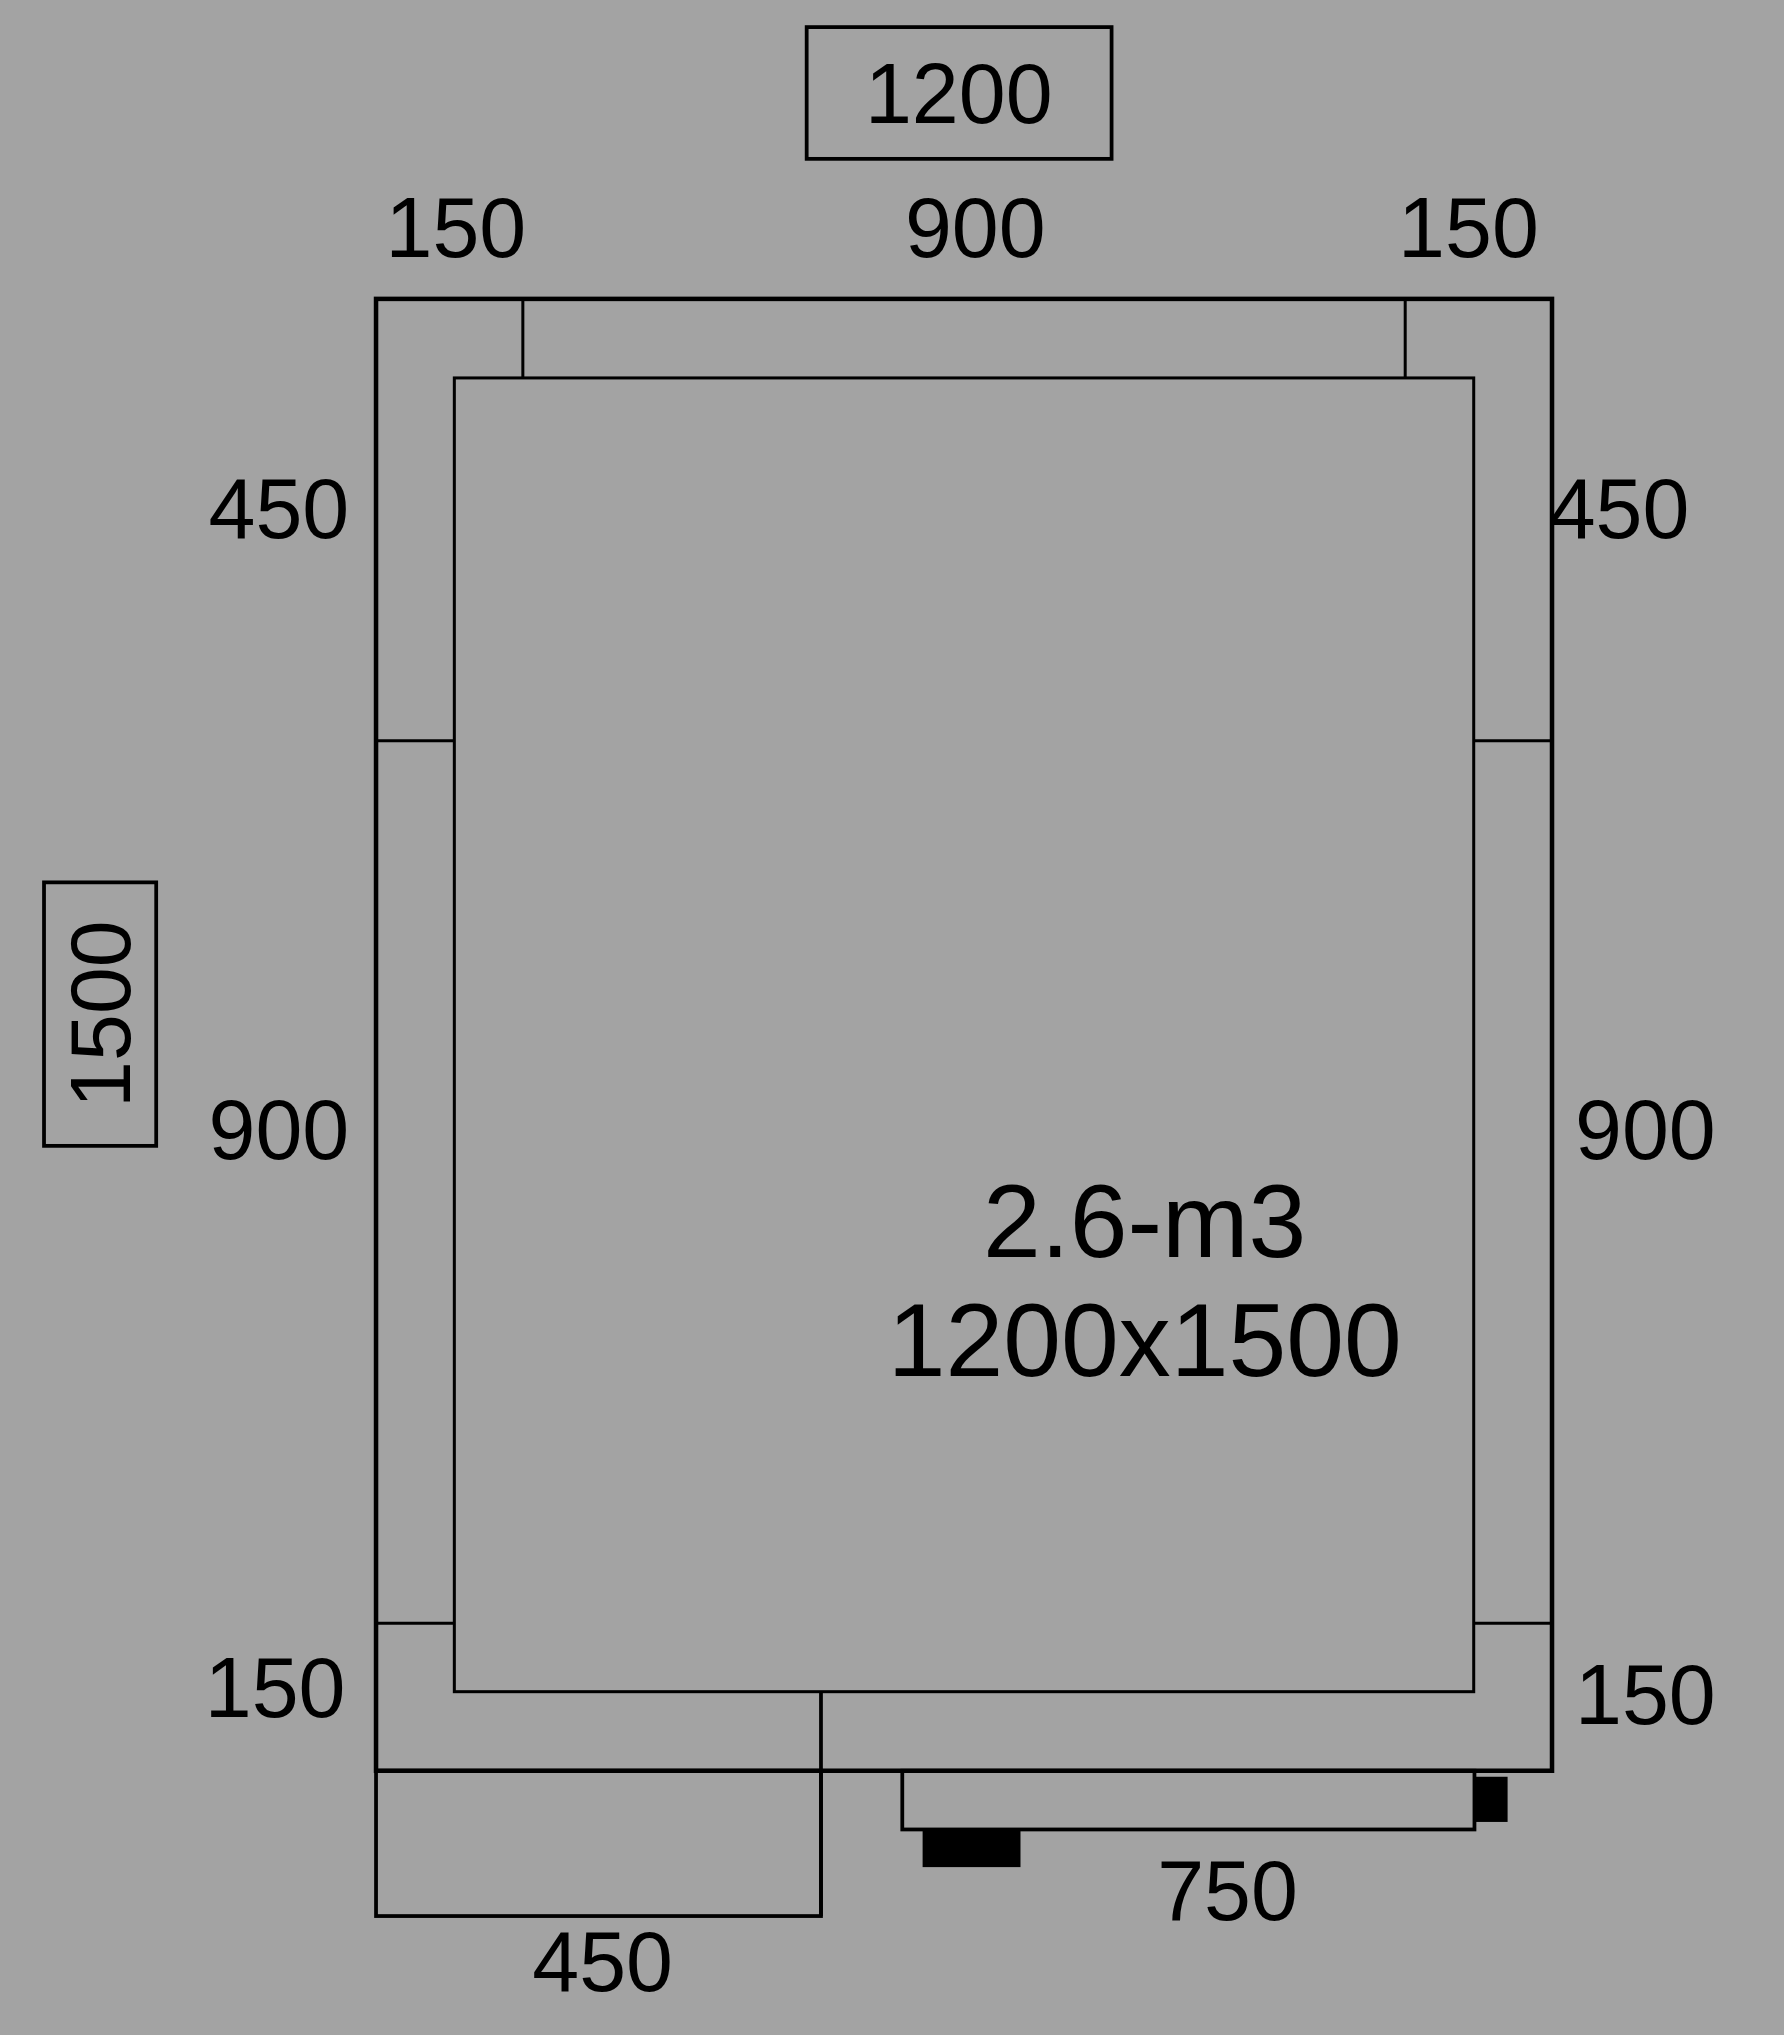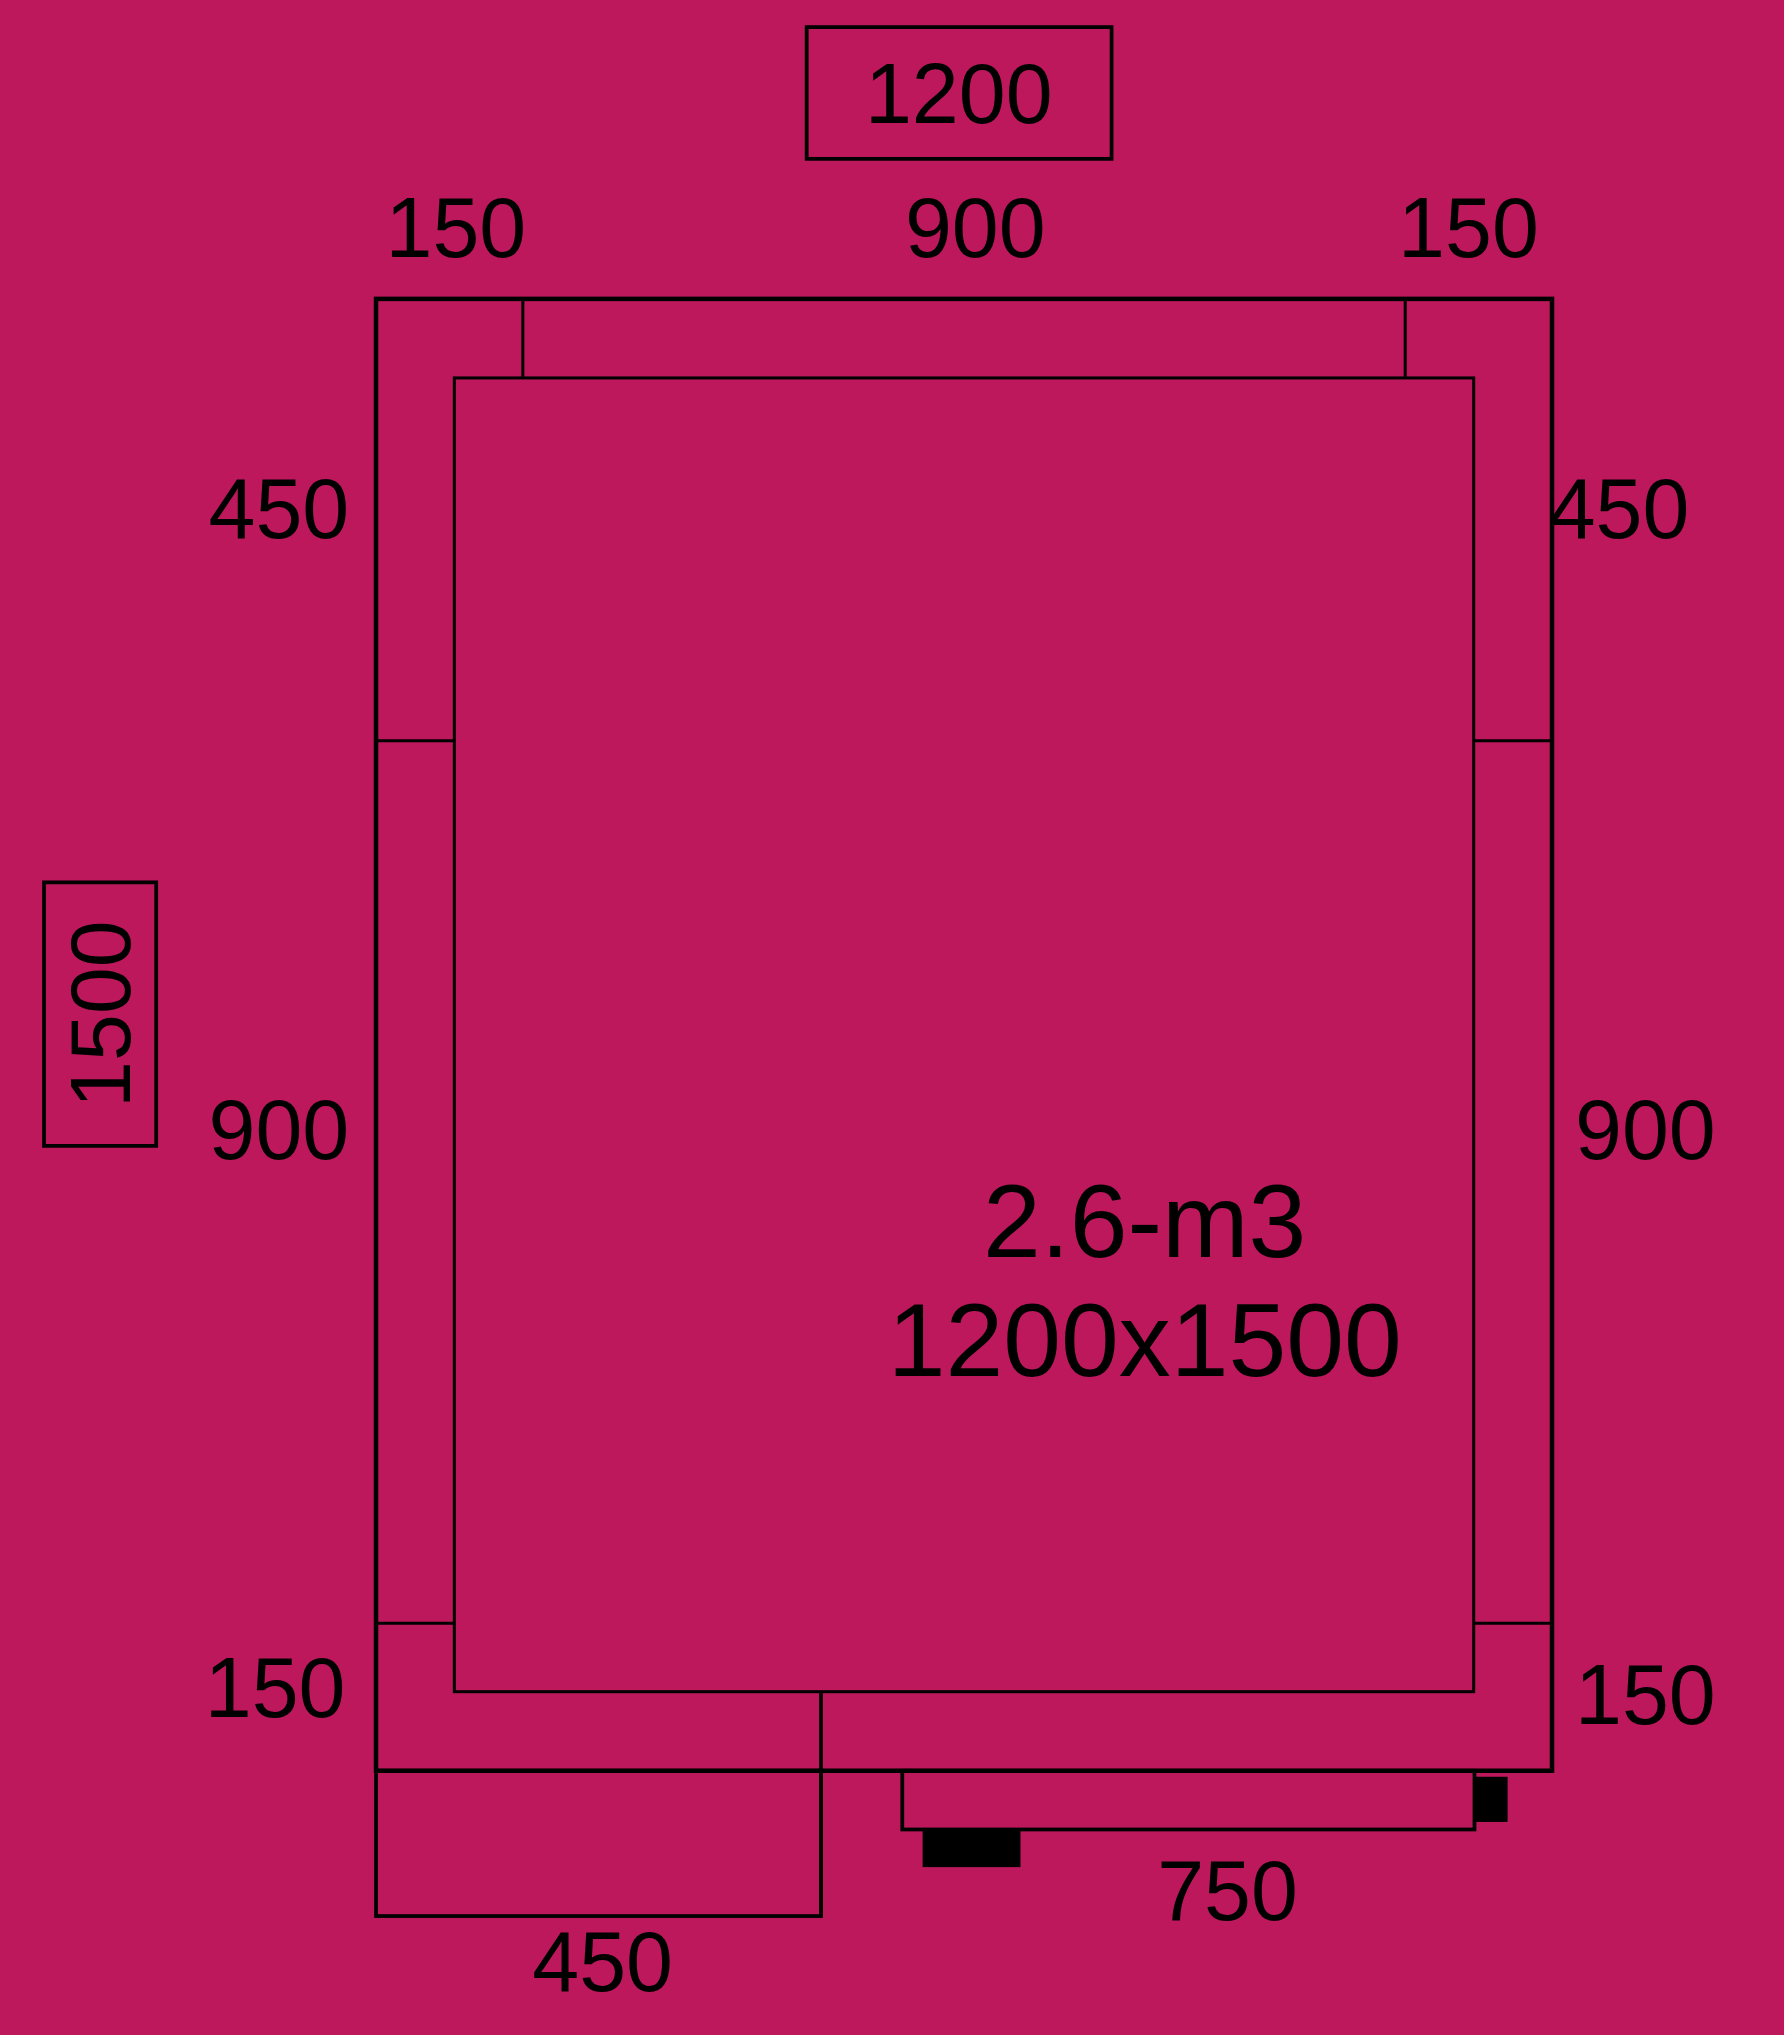--- a/index.html
+++ b/index.html
@@ -3,21 +3,21 @@
 <meta charset="utf-8">
 <style>
   html, body {
     margin: 0;
     padding: 0;
     background: #ffffff;
   }
   .drawing-page {
     width: 1785px;
     height: 2035px;
-    background: #be185d;
+    background: #a3a3a3;
     position: relative;
     font-family: "Liberation Sans", sans-serif;
   }
   svg text {
     font-family: "Liberation Sans", sans-serif;
     fill: #000000;
   }
   .dim-label   { font-size: 112px; }
   .center-label{ font-size: 138px; }
   .box-label   { font-size: 112px; }

